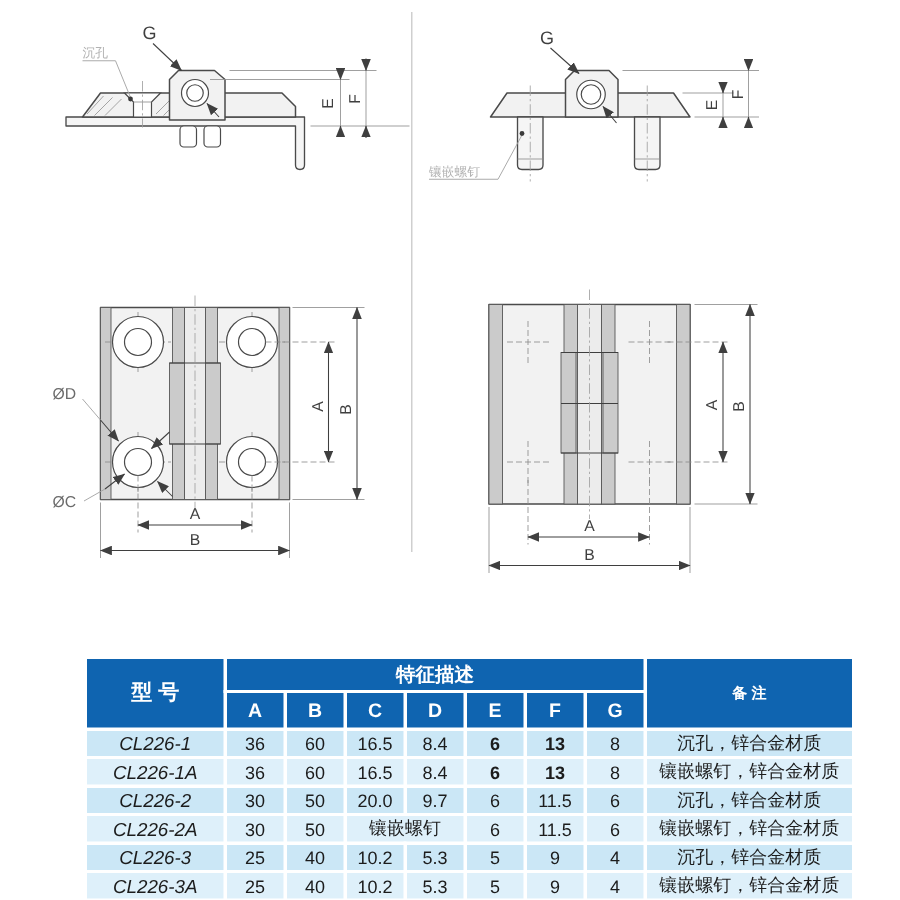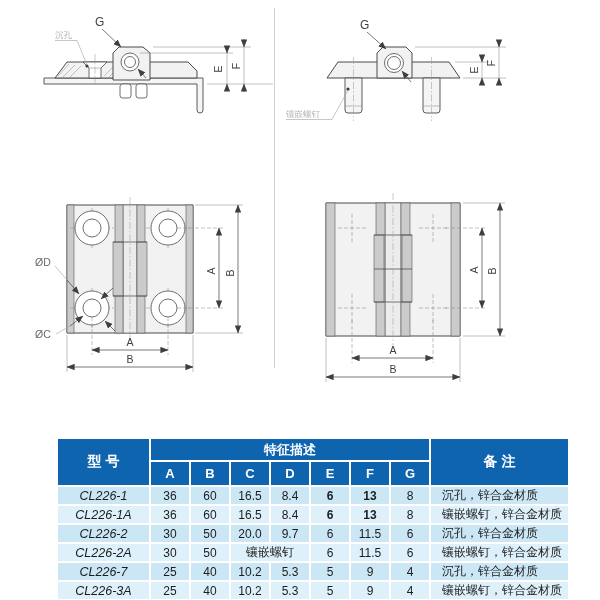--- a/index.html
+++ b/index.html
@@ -26,26 +26,26 @@
   .graylab{font-size:8.5px;fill:#b2b2b2;}
   .divider{background:#cfcfcf;}
 
   
   .tablewrap{left:56px;top:437px;width:514px;border-radius:5px;overflow:hidden;}
   table{border-collapse:collapse;width:514px;table-layout:fixed;}
   th,td{border:2px solid var(--bd,#fff);text-align:center;padding:0;overflow:hidden;white-space:nowrap;}
   thead th{background:var(--hd,#0f64b0);color:var(--hdt,#fff);font-weight:bold;}
   .feat-h{font-size:13px;height:21px;}
   .model-h{font-size:14px;}
-  .remark-h{font-size:14px;}
+  .remark-h{font-size:10px;}
   .dim-h{font-size:13px;height:23px;}
   tbody td{background:var(--rb,#cbe7f6);color:var(--tx,#1c1c1c);font-size:12px;height:15.5px;}
   tbody tr.alt td{background:var(--rab,#def0fa);}
   tbody td.model{font-size:12.5px;font-style:italic;}
-  tbody td.remark{text-align:left;padding-left:11px;}
+  tbody td.remark{text-align:center;}
   tbody td.b{font-weight:bold;}
 </style>
 </head>
 <body>
 
 <div id="stage" style="background: rgb(255, 255, 255);">
 
   <div class="abs divider" style="left:274px;top:8px;width:1px;height:360px;"></div>
 
   <svg class="abs" style="left:25px;top:5px;" width="250" height="140" viewBox="0 0 250 140">
@@ -339,21 +339,21 @@
             <td class="model">CL226-2A</td>
             <td>30</td>
             <td>50</td>
             <td colspan="2">镶嵌螺钉</td>
             <td>6</td>
             <td>11.5</td>
             <td>6</td>
             <td class="remark">镶嵌螺钉，锌合金材质</td>
           </tr>
           <tr>
-            <td class="model">CL226-7</td>
+            <td class="model">CL226-3</td>
             <td>25</td>
             <td>40</td>
             <td>10.2</td>
             <td>5.3</td>
             <td>5</td>
             <td>9</td>
             <td>4</td>
             <td class="remark">沉孔，锌合金材质</td>
           </tr>
           <tr class="alt">

